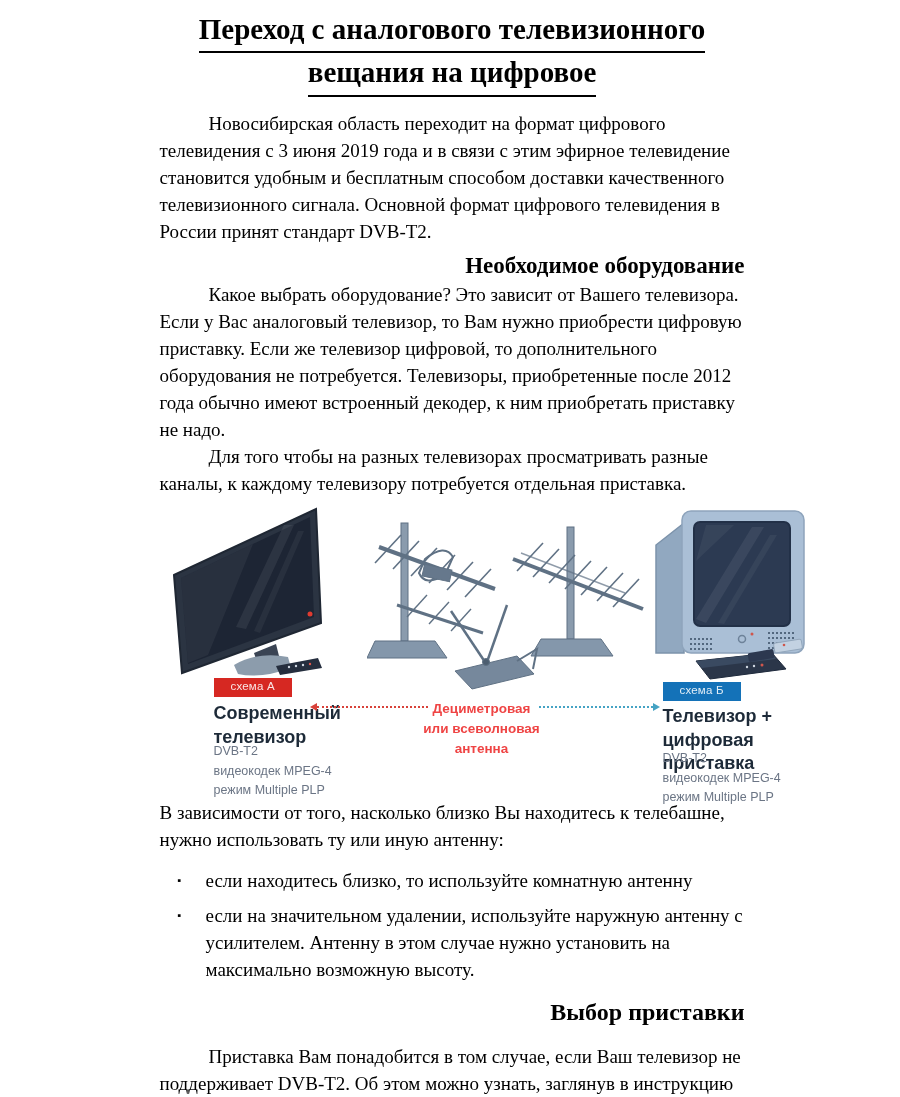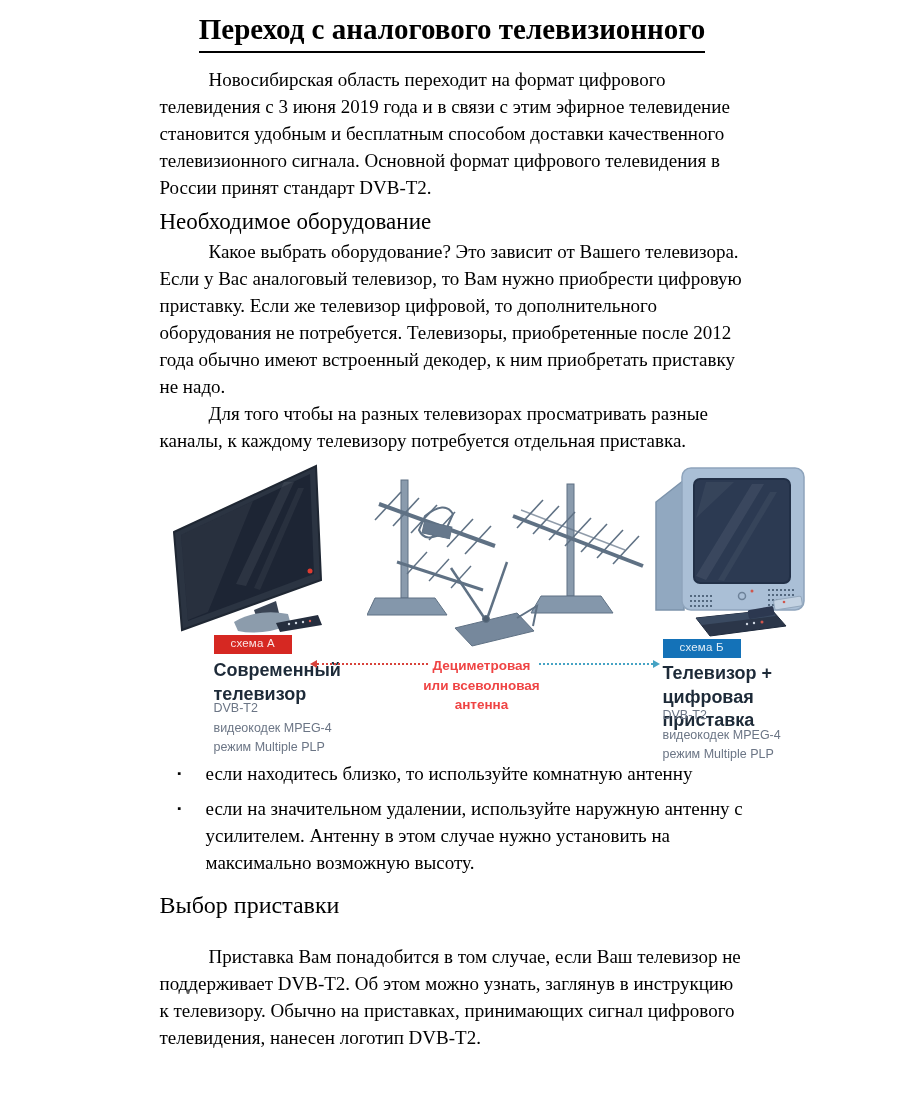--- a/index.html
+++ b/index.html
@@ -4,22 +4,22 @@
 <style>
   html,body{margin:0;padding:0;background:#fff;}
   .page{
     width:837px;height:1097px;margin:0 auto;background:#fff;color:#000;
     font-family:"Liberation Serif","DejaVu Serif",serif;
     box-sizing:border-box;padding:10px 124px 0 128px;overflow:hidden;position:relative;
   }
   
   h1{margin:0 0 13px;text-align:center;font-size:29px;font-weight:bold;line-height:1.32;}
   h1 .tl{display:inline-block;border-bottom:2.5px solid #000;padding-bottom:3px;}
-  h2{margin:6px 0 1px;text-align:left;font-size:23px;font-weight:normal;line-height:1.3;}
-  h2.receiver{margin:14px 0 22px;font-size:24px;}
+  h2{margin:6px 0 1px;text-align:right;font-size:23px;font-weight:bold;line-height:1.3;}
+  h2.receiver{margin:14px 0 14px;font-size:24px;}
   
   p.body{margin:0;font-size:19px;line-height:27px;}
   p.indent{text-indent:49px;}
   
   .bullets{margin:14px 0 0 18px;}
   .bullet-row{display:flex;margin-bottom:8px;font-size:19px;line-height:27px;}
   .bullet-marker{flex:0 0 12px;font-size:11px;line-height:27px;margin-right:16px;}
   .bullet-text{flex:1;}
   
   .figure{position:relative;height:288px;margin:4px 0 10px -8px;width:668px;
@@ -46,20 +46,21 @@
   .arrow-a{left:158px;top:202px;width:118px;color:var(--arrow-a,#d8423a);}
   .arrow-b{left:387px;top:202px;width:121px;color:var(--arrow-b,#45a3c4);}
 </style>
 </head>
 <body>
 
 <div class="page">
 
   <h1>
     <div><span class="tl">Переход с аналогового телевизионного</span></div>
+    <div><span class="tl">вещания на цифровое</span></div>
   </h1>
 
   <p class="body indent">Новосибирская область  переходит на формат цифрового  телевидения с 3 июня 2019  года и в связи с этим эфирное телевидение становится удобным и бесплатным способом доставки качественного телевизионного сигнала. Основной формат цифрового телевидения в России принят стандарт DVB-T2.</p>
 
   <h2>Необходимое оборудование</h2>
   <p class="body indent">Какое выбрать оборудование? Это зависит от Вашего телевизора. Если у Вас аналоговый телевизор, то Вам нужно приобрести цифровую приставку. Если же телевизор цифровой, то дополнительного оборудования не потребуется. Телевизоры, приобретенные после 2012 года обычно имеют встроенный декодер, к ним приобретать приставку не надо.</p>
   <p class="body indent">Для того чтобы на разных телевизорах просматривать разные каналы, к каждому телевизору потребуется отдельная приставка.</p>
 
   <div class="figure">
 
@@ -177,20 +178,21 @@
       <div>Телевизор +</div>
       <div>цифровая приставка</div>
     </div>
     <div class="fig-specs fig-specs-b">
       <div>DVB-T2</div>
       <div>видеокодек MPEG-4</div>
       <div>режим Multiple PLP</div>
     </div>
   </div>
 
+  <p class="body">В зависимости от того, насколько близко Вы находитесь к телебашне, нужно использовать ту или иную антенну:</p>
 
   <div class="bullets">
     <div class="bullet-row">
       <span class="bullet-marker">▪</span>
       <span class="bullet-text">если находитесь близко, то используйте комнатную антенну</span>
     </div>
     <div class="bullet-row">
       <span class="bullet-marker">▪</span>
       <span class="bullet-text">если на значительном удалении, используйте наружную антенну с усилителем. Антенну в этом случае нужно установить на максимально возможную высоту.</span>
     </div>

